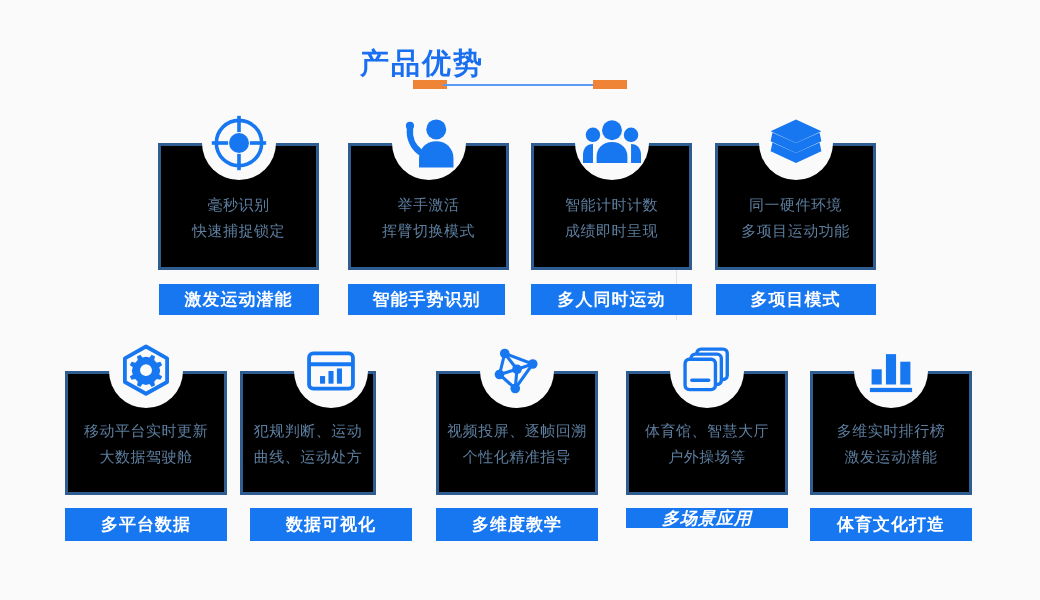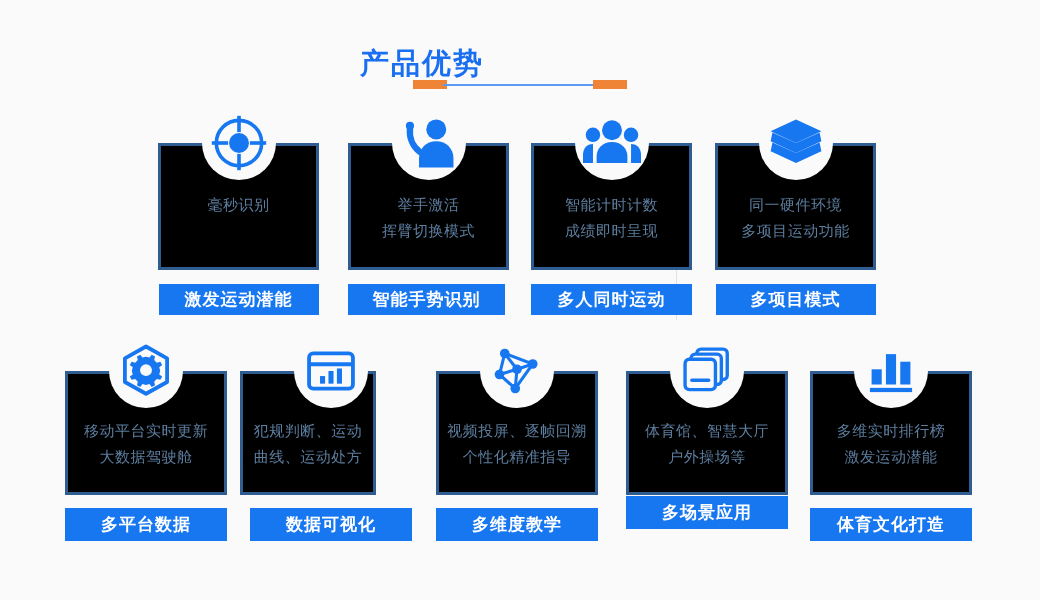--- a/index.html
+++ b/index.html
@@ -78,20 +78,21 @@
       <div class="cap right"></div>
     </div>
   </div>
 
   <div class="divider-artifact"></div>
 
   <div id="cards-root">
       <div class="card" style="left: 158px; top: 143px; width: 161px; height: 127px;">
         <div class="card-body" style="top: 45.5px;">
           <div>毫秒识别</div>
+          <div>快速捕捉锁定</div>
         </div>
       </div>
       <div class="icon-wrap" style="left: 201.5px; top: 106px;">
         <svg width="58" height="58" viewBox="0 0 64 64">
       <circle cx="32" cy="32" r="25" fill="none" stroke="#1677f0" stroke-width="4"></circle>
       <circle cx="32" cy="32" r="11" fill="#1677f0"></circle>
       <line x1="32" y1="2" x2="32" y2="20" stroke="#1677f0" stroke-width="4"></line>
       <line x1="32" y1="44" x2="32" y2="62" stroke="#1677f0" stroke-width="4"></line>
       <line x1="2" y1="32" x2="20" y2="32" stroke="#1677f0" stroke-width="4"></line>
       <line x1="44" y1="32" x2="62" y2="32" stroke="#1677f0" stroke-width="4"></line>
@@ -201,21 +202,21 @@
         </div>
       </div>
       <div class="icon-wrap" style="left: 670px; top: 334px;">
         <svg width="54" height="54" viewBox="0 0 64 64">
       <rect x="20" y="6" width="36" height="36" rx="5" fill="none" stroke="#1677f0" stroke-width="4"></rect>
       <rect x="13" y="12" width="36" height="36" rx="5" fill="#fafafa" stroke="#1677f0" stroke-width="4"></rect>
       <rect x="6" y="18" width="36" height="36" rx="5" fill="#fafafa" stroke="#1677f0" stroke-width="4"></rect>
       <line x1="14" y1="43" x2="34" y2="43" stroke="#1677f0" stroke-width="4" stroke-linecap="round"></line>
     </svg>
       </div>
-      <div class="badge" style="left: 626px; top: 496px; width: 162px; height: 33px;">多场景应用</div>
+      <div class="badge" style="left: 626px; top: 508px; width: 162px; height: 20px; font-style: italic;">多场景应用</div>
       <div class="card" style="left: 810px; top: 371px; width: 162px; height: 124px;">
         <div class="card-body" style="top: 44px;">
           <div>多维实时排行榜</div>
           <div>激发运动潜能</div>
         </div>
       </div>
       <div class="icon-wrap" style="left: 854px; top: 334px;">
         <svg width="54" height="54" viewBox="0 0 64 64">
       <rect x="9" y="30" width="12" height="18" fill="#1677f0"></rect>
       <rect x="26" y="12" width="12" height="36" fill="#1677f0"></rect>

